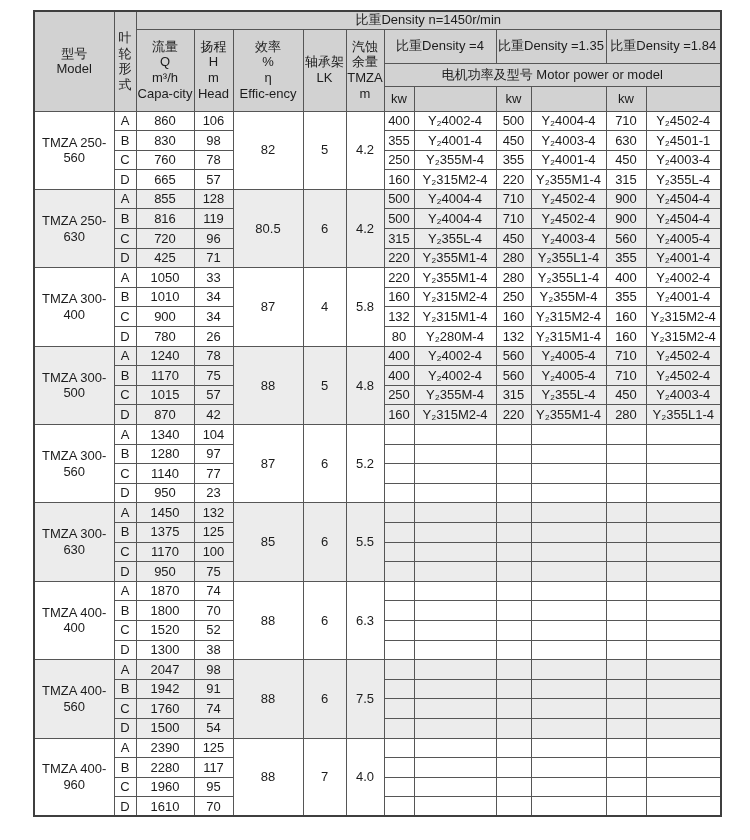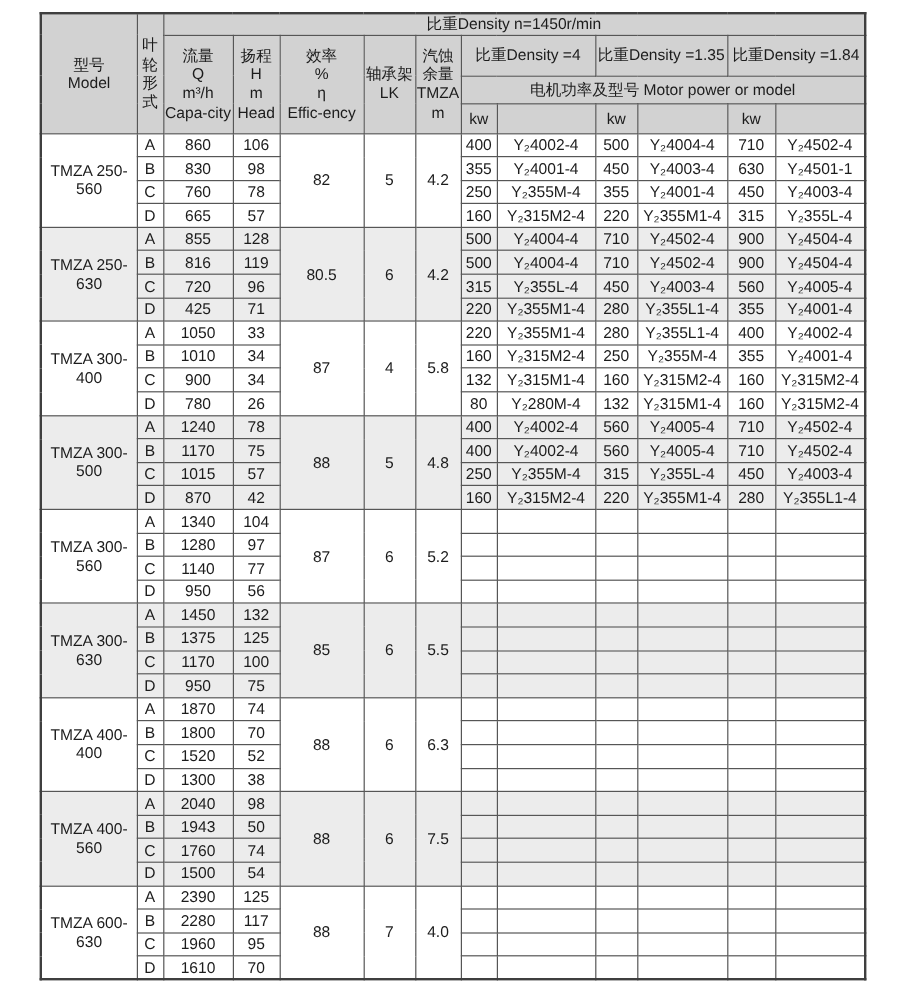--- a/index.html
+++ b/index.html
@@ -324,21 +324,21 @@
           <td></td>
           <td class="mm"></td>
           <td></td>
           <td class="mm"></td>
           <td></td>
           <td class="mm"></td>
         </tr>
         <tr>
           <td>D</td>
           <td>950</td>
-          <td>56</td>
+          <td>23</td>
           <td></td>
           <td class="mm"></td>
           <td></td>
           <td class="mm"></td>
           <td></td>
           <td class="mm"></td>
         </tr>
         <tr class="shaded">
           <td rowspan="4" class="model">TMZA 300-630</td>
           <td>A</td>
@@ -431,36 +431,36 @@
           <td></td>
           <td class="mm"></td>
           <td></td>
           <td class="mm"></td>
           <td></td>
           <td class="mm"></td>
         </tr>
         <tr class="shaded">
           <td rowspan="4" class="model">TMZA 400-560</td>
           <td>A</td>
-          <td>2040</td>
+          <td>2047</td>
           <td>98</td>
           <td rowspan="4">88</td>
           <td rowspan="4">6</td>
           <td rowspan="4">7.5</td>
           <td></td>
           <td class="mm"></td>
           <td></td>
           <td class="mm"></td>
           <td></td>
           <td class="mm"></td>
         </tr>
         <tr class="shaded">
           <td>B</td>
-          <td>1943</td>
-          <td>50</td>
+          <td>1942</td>
+          <td>91</td>
           <td></td>
           <td class="mm"></td>
           <td></td>
           <td class="mm"></td>
           <td></td>
           <td class="mm"></td>
         </tr>
         <tr class="shaded">
           <td>C</td>
           <td>1760</td>
@@ -477,21 +477,21 @@
           <td>1500</td>
           <td>54</td>
           <td></td>
           <td class="mm"></td>
           <td></td>
           <td class="mm"></td>
           <td></td>
           <td class="mm"></td>
         </tr>
         <tr>
-          <td rowspan="4" class="model">TMZA 600-630</td>
+          <td rowspan="4" class="model">TMZA 400-960</td>
           <td>A</td>
           <td>2390</td>
           <td>125</td>
           <td rowspan="4">88</td>
           <td rowspan="4">7</td>
           <td rowspan="4">4.0</td>
           <td></td>
           <td class="mm"></td>
           <td></td>
           <td class="mm"></td>

